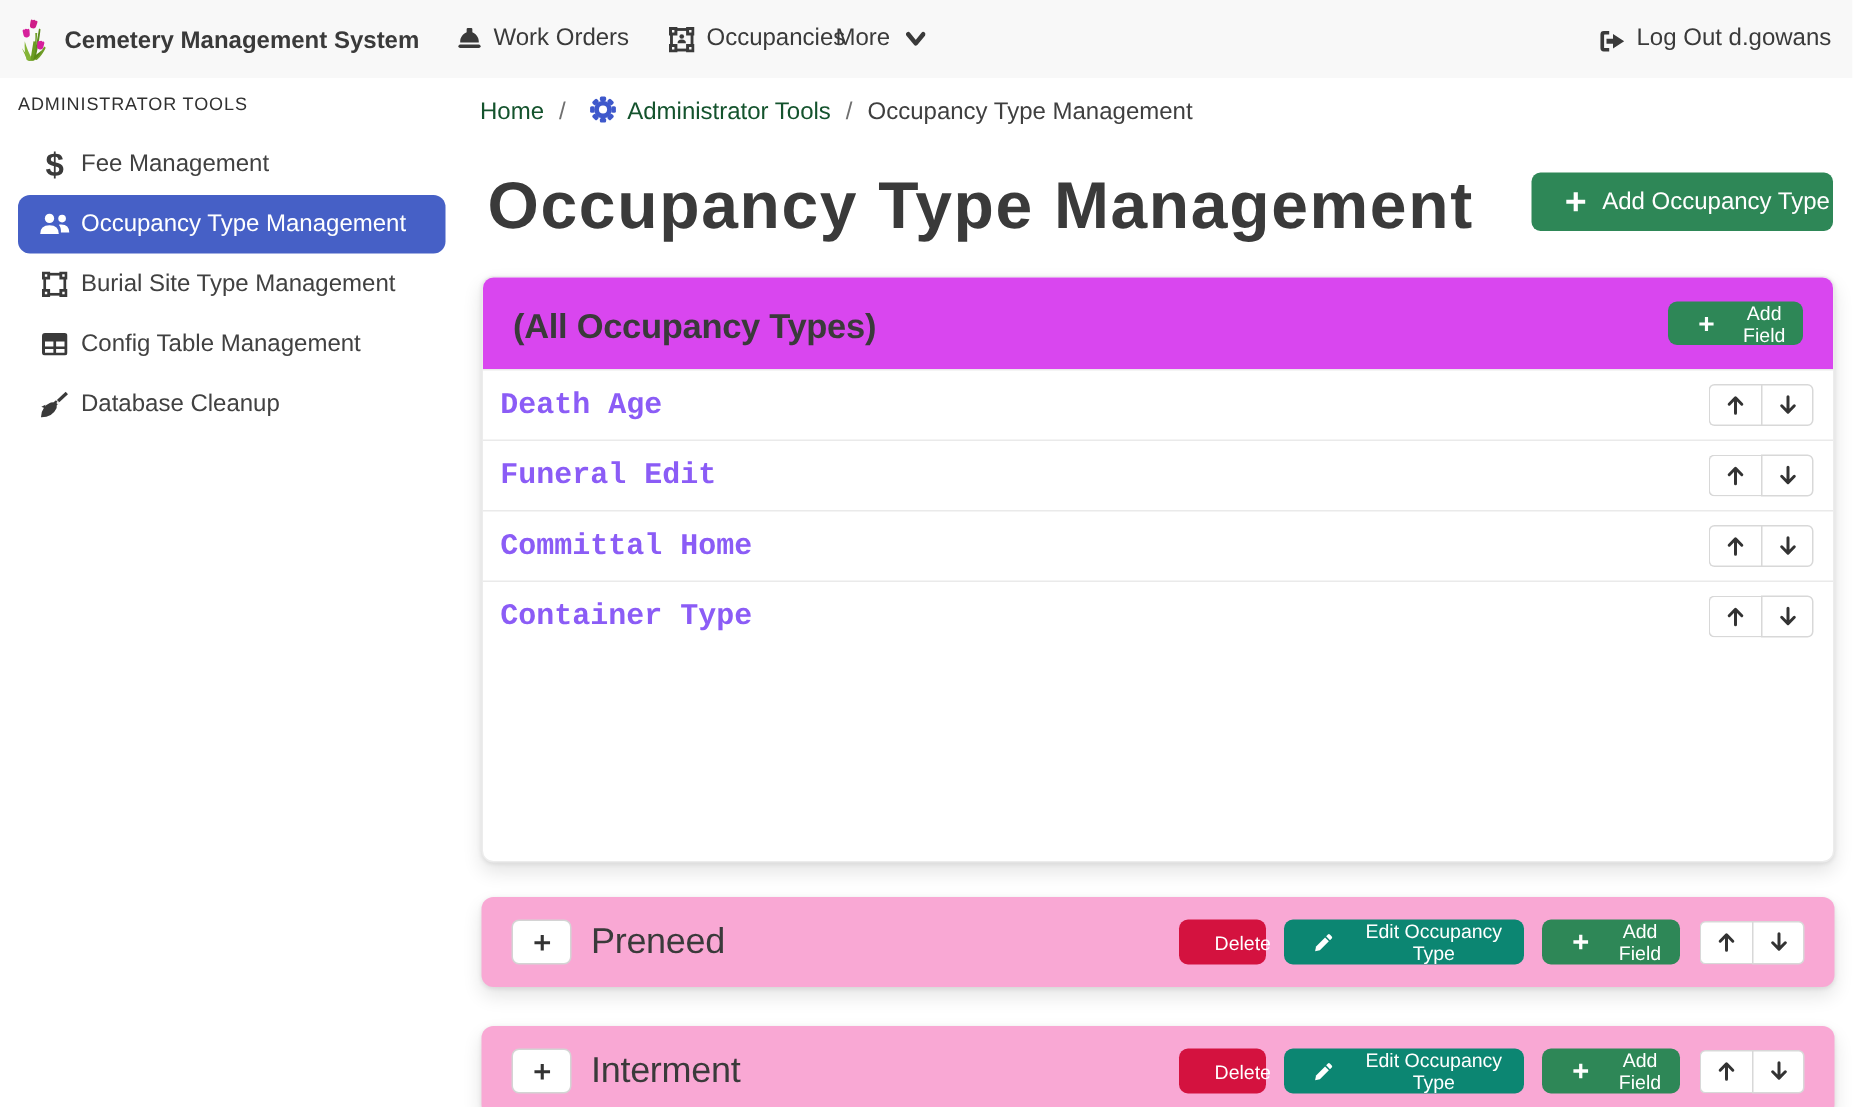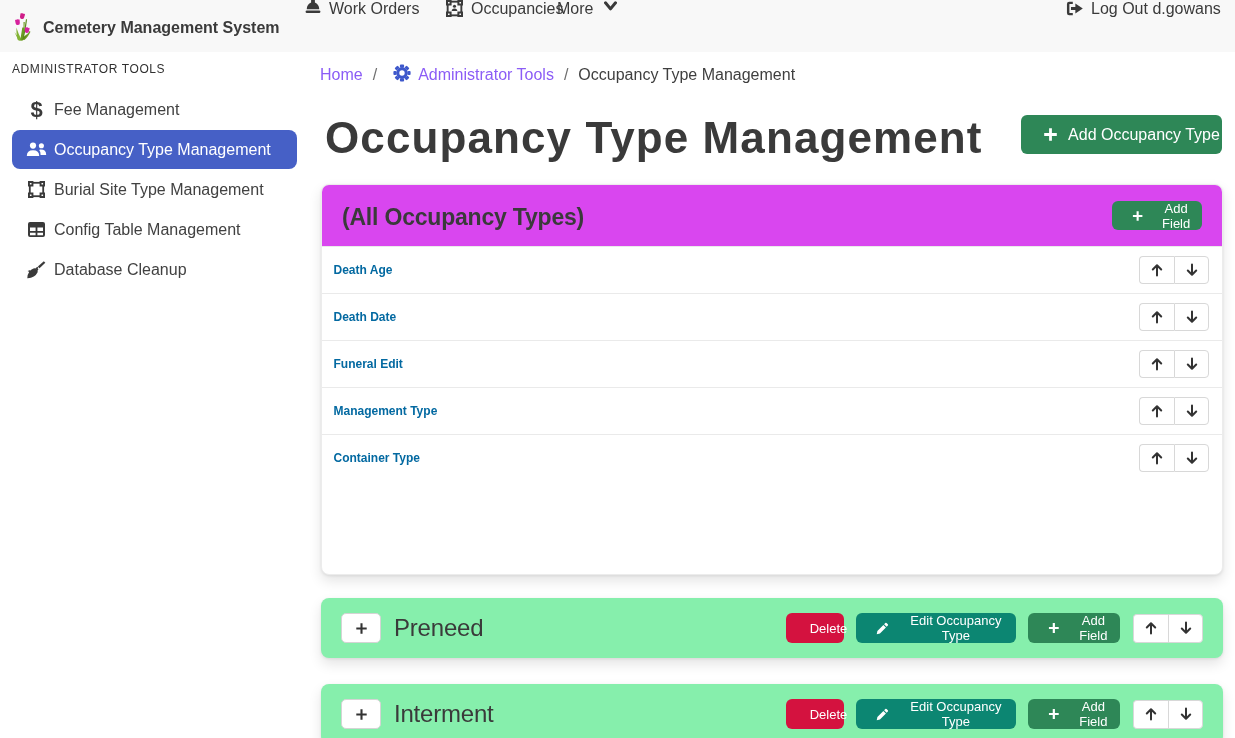--- a/index.html
+++ b/index.html
@@ -5,37 +5,37 @@
 * { margin:0; padding:0; box-sizing:border-box; }
 html,body { width:1235px; height:738px; overflow:hidden; background:#fff;
   font-family:"Liberation Sans", sans-serif; }
 body { position:relative; color:#3a3a3a; }
 .abs { position:absolute; }
 
 
 .nav { position:absolute; left:0; top:0; width:1235px; height:52px; background:#f8f8f8; }
 .brand { position:absolute; left:43px; top:2px; height:52px; line-height:52px;
   font-size:16px; font-weight:bold; color:#3a3a3a; }
-.navitem { position:absolute; top:0; height:52px; display:flex; 
+.navitem { position:absolute; top:0; height:52px; display:flex; align-items:center;
   font-size:16px; color:#3a3a3a; }
 .navitem svg { display:block; }
 
 
 .side-head { position:absolute; left:12px; top:62px; font-size:12px; letter-spacing:0.6px;
   color:#303030; }
 .mitem { position:absolute; left:12px; width:285px; height:39px; border-radius:8px;
   display:flex; align-items:center; font-size:16px; color:#414141; }
 .mitem .mic { width:42px; text-align:center; flex:0 0 42px; display:flex; justify-content:center; }
 .mitem .mic svg { position:relative; left:3px; }
 .mitem.sel { background:#4660c6; color:#fff; }
 
 
 .crumb { position:absolute; left:320px; top:64px; height:22px; display:flex; align-items:center;
   font-size:16px; color:#3a3a3a; }
-.crumb a { color:#8b5cf6; text-decoration:none; }
+.crumb a { color:#14532d; text-decoration:none; }
 .crumb .sep { color:#6f6f6f; padding:0 10px; }
 
 
 h1.pagetitle { position:absolute; left:325px; top:113px; font-size:44px; font-weight:bold;
   color:#3a3a3a; letter-spacing:1.1px; }
 
 
 button { font-family:"Liberation Sans", sans-serif;padding-left:20px; }
 .btn { display:inline-flex; align-items:center; justify-content:center; border-radius:6px;
   color:#fff; font-size:13px; border:none; }
@@ -58,26 +58,26 @@
 .card1 { position:absolute; left:321px; top:184px; width:902px; height:391px;
   border-radius:8px; background:#fff; border:1px solid #ececec;
   box-shadow:0 6px 13px rgba(0,0,0,.11), 0 1px 3px rgba(0,0,0,.08); }
 .card1-h { position:relative; height:61px; background:#d946ef; border-radius:7px 7px 0 0;
   display:flex; align-items:center; padding:0 20px; }
 .card1-h .t { font-size:23px; font-weight:bold; color:#3a3a3a; letter-spacing:-0.2px; position:relative; top:2px; }
 .card1-h .btn { position:absolute; right:20px; top:16px; width:90px; height:29px; }
 .row { height:47px; display:flex; align-items:center; border-top:1px solid #eaeaea;
   padding:0 13px 0 11.5px; }
 .row:first-of-type { border-top:none; }
-.row .lbl { font-size:12px; font-weight:bold; color:#0369a1; }
+.row .lbl { font-size:20px; font-weight:bold; color:#8b5cf6;font-family:Liberation Mono, monospace; }
 .row .agrp { margin-left:auto; }
 .row .abtn { height:28px; }
 
 
-.sect { position:absolute; left:321px; width:902px; height:60px; background:#86efac;
+.sect { position:absolute; left:321px; width:902px; height:60px; background:#f9a8d4;
   border-radius:8px; box-shadow:0 6px 13px rgba(0,0,0,.11), 0 1px 3px rgba(0,0,0,.08);
   display:flex; align-items:center; padding:0 20px; }
 .plusbtn { width:40px; height:30px; background:#fff; border:1px solid #d4d4d4; border-radius:5px;
   display:flex; align-items:center; justify-content:center; margin-right:13px; }
 .sect .title { font-size:24px; color:#3a3a3a; letter-spacing:-0.2px; }
 .sect .grp { margin-left:auto; display:flex; align-items:center; }
 .sect .btn-red { width:58px; }
 .sect .btn-teal { width:160px; margin-left:12px; }
 .sect .btn-green { width:92px; margin-left:12px; }
 .sect .agrp { margin-left:13px; }
@@ -246,51 +246,36 @@
           </svg>
         </span>
         <span class="abtn dn">
           <svg width="14" height="14" viewBox="0 0 14 14">
             <path d="M7 1.5 V11 M2.8 7.5 L7 11.8 L11.2 7.5" fill="none" stroke="#333" stroke-width="2" stroke-linecap="round" stroke-linejoin="round"></path>
           </svg>
         </span>
       </span>
     </div>
   <div class="row">
-      <span class="lbl">Death Date</span>
+      <span class="lbl">Funeral Edit</span>
     <span class="agrp">
         <span class="abtn up">
           <svg width="14" height="14" viewBox="0 0 14 14">
             <path d="M7 12.5 V3 M2.8 6.5 L7 2.2 L11.2 6.5" fill="none" stroke="#333" stroke-width="2" stroke-linecap="round" stroke-linejoin="round"></path>
           </svg>
         </span>
         <span class="abtn dn">
           <svg width="14" height="14" viewBox="0 0 14 14">
             <path d="M7 1.5 V11 M2.8 7.5 L7 11.8 L11.2 7.5" fill="none" stroke="#333" stroke-width="2" stroke-linecap="round" stroke-linejoin="round"></path>
           </svg>
         </span>
       </span>
     </div>
   <div class="row">
-      <span class="lbl">Funeral Edit</span>
-    <span class="agrp">
-        <span class="abtn up">
-          <svg width="14" height="14" viewBox="0 0 14 14">
-            <path d="M7 12.5 V3 M2.8 6.5 L7 2.2 L11.2 6.5" fill="none" stroke="#333" stroke-width="2" stroke-linecap="round" stroke-linejoin="round"></path>
-          </svg>
-        </span>
-        <span class="abtn dn">
-          <svg width="14" height="14" viewBox="0 0 14 14">
-            <path d="M7 1.5 V11 M2.8 7.5 L7 11.8 L11.2 7.5" fill="none" stroke="#333" stroke-width="2" stroke-linecap="round" stroke-linejoin="round"></path>
-          </svg>
-        </span>
-      </span>
-    </div>
-  <div class="row">
-      <span class="lbl">Management Type</span>
+      <span class="lbl">Committal Home</span>
     <span class="agrp">
         <span class="abtn up">
           <svg width="14" height="14" viewBox="0 0 14 14">
             <path d="M7 12.5 V3 M2.8 6.5 L7 2.2 L11.2 6.5" fill="none" stroke="#333" stroke-width="2" stroke-linecap="round" stroke-linejoin="round"></path>
           </svg>
         </span>
         <span class="abtn dn">
           <svg width="14" height="14" viewBox="0 0 14 14">
             <path d="M7 1.5 V11 M2.8 7.5 L7 11.8 L11.2 7.5" fill="none" stroke="#333" stroke-width="2" stroke-linecap="round" stroke-linejoin="round"></path>
           </svg>

